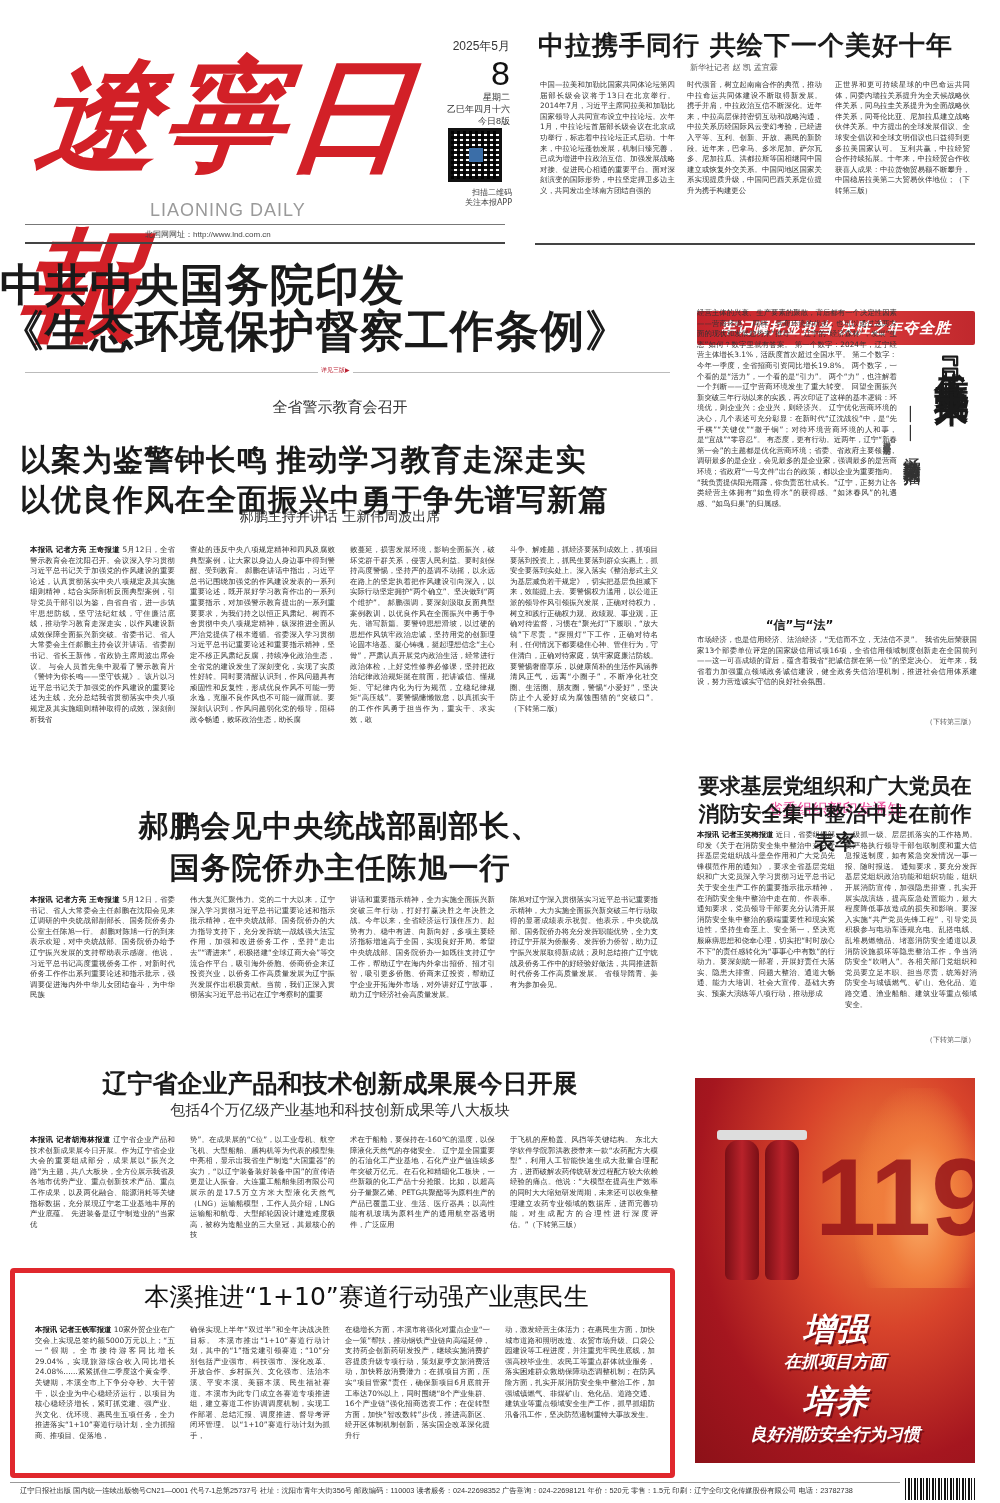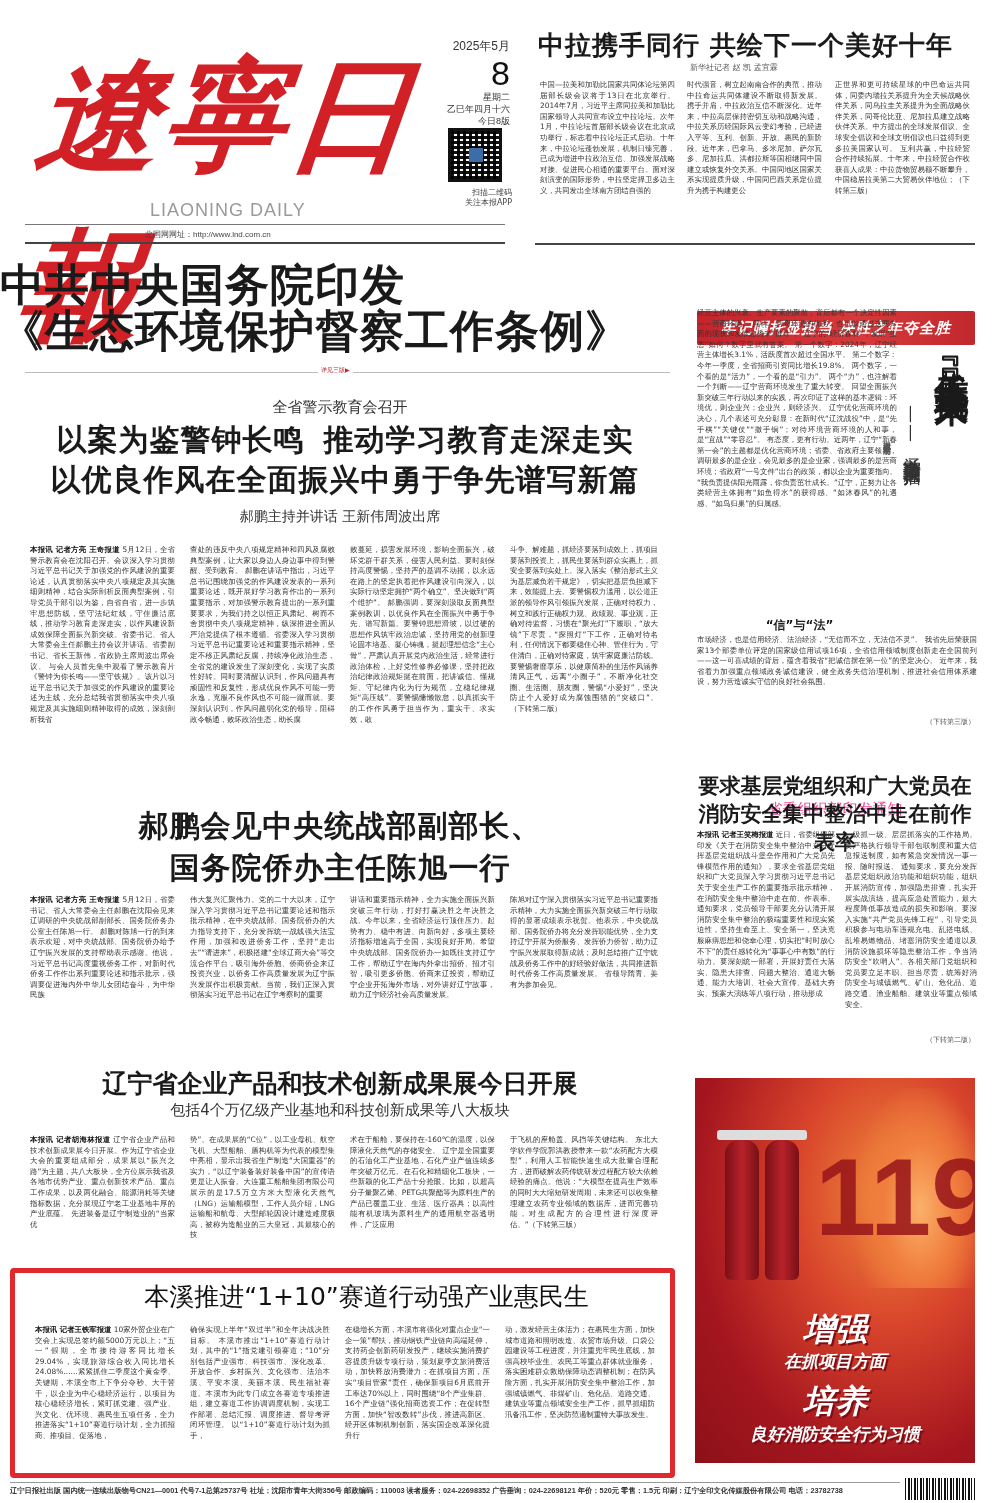--- a/index.html
+++ b/index.html
@@ -21,21 +21,21 @@
   .site-url { left: 145px; top: 229px; font-size: 8px; color: #444; font-family: "Liberation Sans", sans-serif; }
 
   .top-story-title { left: 538px; top: 28px; font-size: 26px; font-weight: bold; letter-spacing: 1px; }
   .top-story-byline { left: 690px; top: 62px; font-size: 8px; color: #555; }
   .col-text { font-size: 7.4px; line-height: 10.6px; color: #333; text-align: justify; overflow: hidden; }
   .col-text .lead { font-weight: bold; color: #111; }
 
   .main-head1 { left: 0; width: 680px; top: 262px; font-size: 44px; font-weight: bold; line-height: 46px; letter-spacing: 1px; }
   .see-page { left: 318px; top: 366px; font-size: 6px; color: #b23; background: #fff; padding: 0 3px; }
   .kicker { left: 0; width: 680px; top: 398px; text-align: center; font-size: 15px; color: #333; }
-  .head2 { left: 20px; width: 650px; top: 422px; text-align: center; font-family: Liberation Mono, monospace; font-size: 30px; font-weight: bold; line-height: 40px; letter-spacing: 1px; }
+  .head2 { left: 20px; width: 650px; top: 440px; font-family: Liberation Serif, serif; font-size: 30px; font-weight: bold; line-height: 40px; letter-spacing: 1px; }
   .sub2 { left: 0; width: 680px; top: 508px; text-align: center; font-size: 14px; color: #333; }
 
   .banner { left: 697px; top: 266px; width: 278px; height: 34px; background: linear-gradient(90deg, #c4242c, #d8393a 60%, #c0282d); color: #fff; font-weight: bold; font-style: italic; font-size: 15px; line-height: 34px; text-align: center; letter-spacing: 1px; border-radius: 2px; margin-top: 45px; }
   .vert-title { left: 935px; top: 345px; width: 40px; writing-mode: vertical-rl; font-family: "DejaVu Serif", serif; font-size: 34px; font-weight: bold; letter-spacing: 2px; }
   .vert-sub { left: 900px; top: 405px; writing-mode: vertical-rl; font-size: 18px; color: #333; letter-spacing: 1px; }
   .vert-byline { left: 905px; top: 435px; writing-mode: vertical-rl; font-size: 8px; color: #555; height: 140px; }
   .section-sub { left: 697px; top: 617px; width: 205px; text-align: center; font-size: 12px; font-weight: bold; }
   .turn { font-size: 7px; color: #555; text-align: right; }
 
   .kicker-r { left: 690px; top: 752px; width: 290px; text-align: center; font-size: 15px; color: #ec4899; margin-top: 48px; }
@@ -48,21 +48,21 @@
   .red-box { left: 10px; top: 1268px; width: 665px; height: 210px; border: 5px solid #e0282d; border-radius: 4px; }
   .head5 { left: 10px; width: 665px; top: 1280px; text-align: center; font-size: 25px; color: #111; padding-left: 48px; }
 
   .poster { left: 695px; top: 1078px; width: 280px; height: 385px; background: radial-gradient(ellipse at 70% 30%, #f08a3c 0%, #d8442b 35%, #a5161f 70%, #8c1118 100%); overflow: hidden; }
   .ext { width: 34px; height: 140px; background: linear-gradient(90deg, #7a0f16, #b8222a 50%, #7a0f16); border-radius: 14px 14px 6px 6px; }
   .ext-head { width: 50px; height: 10px; background: #ddd; border-radius: 3px; }
   .big-119 { left: 120px; top: 55px; font-size: 110px; font-weight: bold; color: rgba(150,20,25,0.85); font-family: "Liberation Sans", sans-serif; }
   .flames { left: 160px; top: 10px; width: 130px; height: 200px; background: radial-gradient(ellipse at 50% 60%, #fbb16a 0%, #f07d3d 40%, rgba(216,68,43,0) 75%); }
   .p-big { left: 0; width: 280px; text-align: center; color: #fff; font-weight: bold; font-style: italic; text-shadow: 2px 2px 0 #7a0f16; margin-top: 20px; }
 
-  .footer-text { left: 10px; top: 1486px; font-size: 7.3px; color: #333; white-space: nowrap; font-family: "Liberation Sans", sans-serif; font-weight: bold; }
+  .footer-text { left: 20px; top: 1486px; font-size: 7.3px; color: #333; white-space: nowrap; font-family: "Liberation Sans", sans-serif; }
   .barcode { left: 905px; top: 1478px; width: 70px; height: 22px; background: repeating-linear-gradient(90deg, #111 0 1px, #fff 1px 3px, #111 3px 5px, #fff 5px 6px); }
 </style>
 </head>
 <body>
 
 <div class="abs masthead-logo">遼寧日報</div>
 <div class="abs en-name">LIAONING DAILY</div>
 <div class="abs date-box">
   <div class="ym">2025年5月</div>
   <div class="day">8</div>

